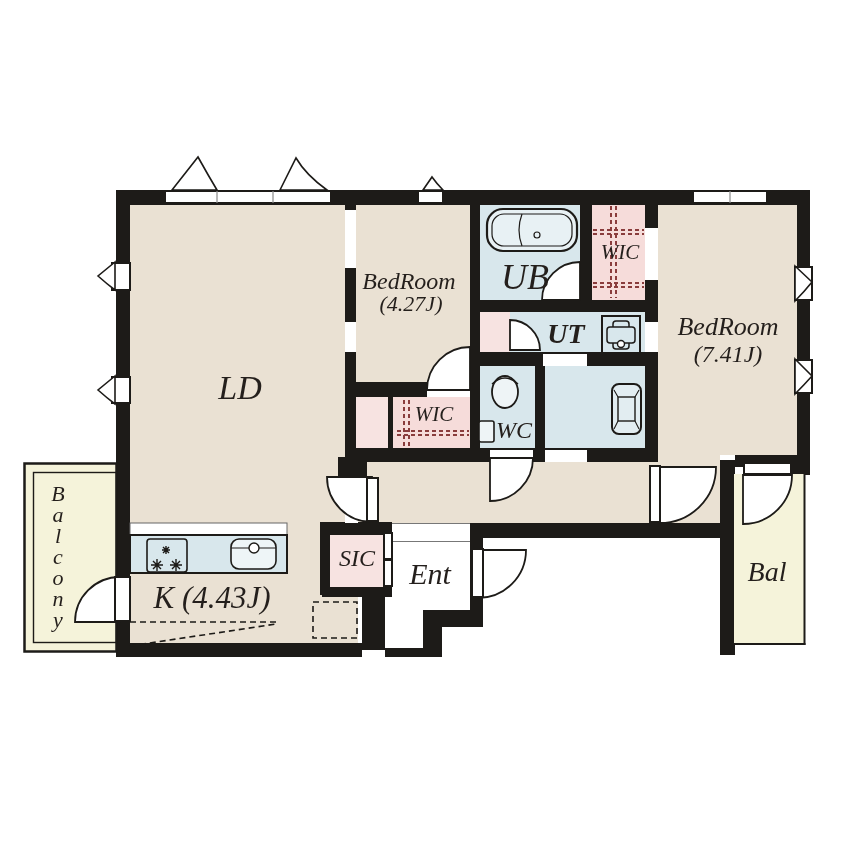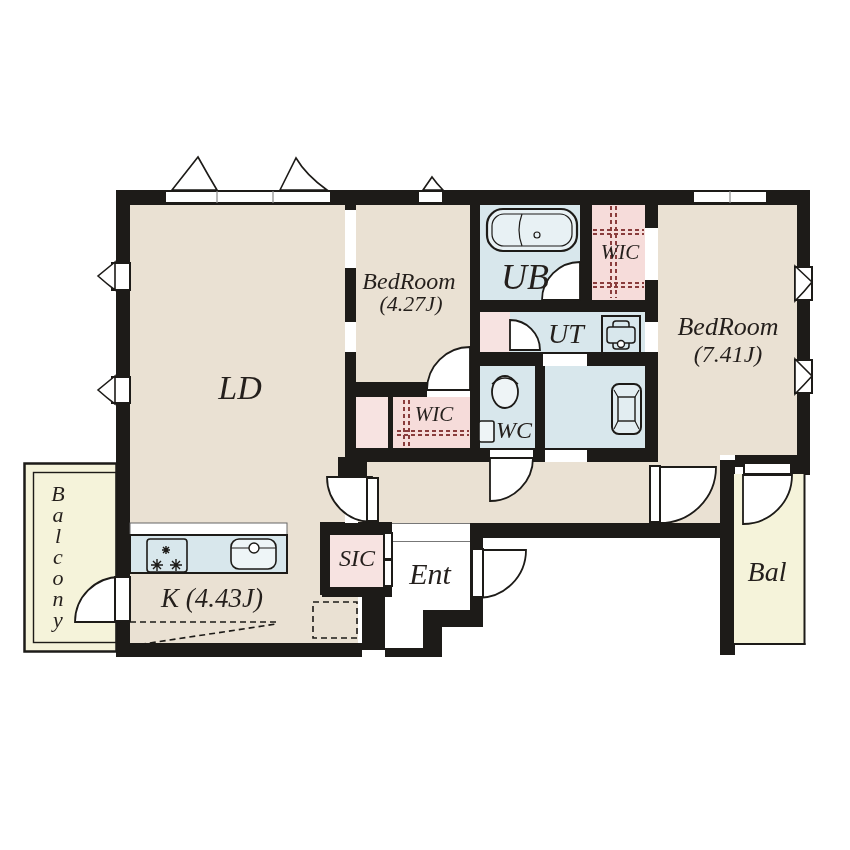--- a/index.html
+++ b/index.html
@@ -203,25 +203,25 @@
   <div class="leaf" style="left:383px;top:559px;width:10px;height:28px;"></div>
 
   <div class="lbl" style="left:240px;top:350px;font-size:34px;margin-top:38px;">LD</div>
   <div class="lbl" style="left:409px;top:281px;font-size:24px;">BedRoom</div>
   <div class="lbl" style="left:411px;top:304px;font-size:22px;">(4.27J)</div>
   <div class="lbl" style="left:728px;top:327px;font-size:26px;">BedRoom</div>
   <div class="lbl" style="left:728px;top:354px;font-size:24px;">(7.41J)</div>
   <div class="lbl" style="left:434px;top:414px;font-size:21px;">WIC</div>
   <div class="lbl" style="left:620px;top:252px;font-size:21px;">WIC</div>
   <div class="lbl" style="left:525px;top:277px;font-size:36px;">UB</div>
-  <div class="lbl" style="left:566px;top:334px;font-size:28px;">UT</div>
+  <div class="lbl" style="left:566px;top:334px;font-size:28px;font-weight:bold;">UT</div>
   <div class="lbl" style="left:514px;top:430px;font-size:24px;">WC</div>
   <div class="lbl" style="left:357px;top:558px;font-size:24px;">SIC</div>
   <div class="lbl" style="left:430px;top:574px;font-size:30px;">Ent</div>
-  <div class="lbl" style="left:212px;top:598px;font-size:27px;">K (4.43J)</div>
+  <div class="lbl" style="left:212px;top:598px;font-size:31px;">K (4.43J)</div>
   <div class="lbl" style="left:767px;top:572px;font-size:28px;">Bal</div>
   <div class="lbl lbl-v" style="left:58px;top:556px;font-size:22px;">
       <div>B</div>
       <div>a</div>
       <div>l</div>
       <div>c</div>
       <div>o</div>
       <div>n</div>
       <div>y</div>
     </div>

